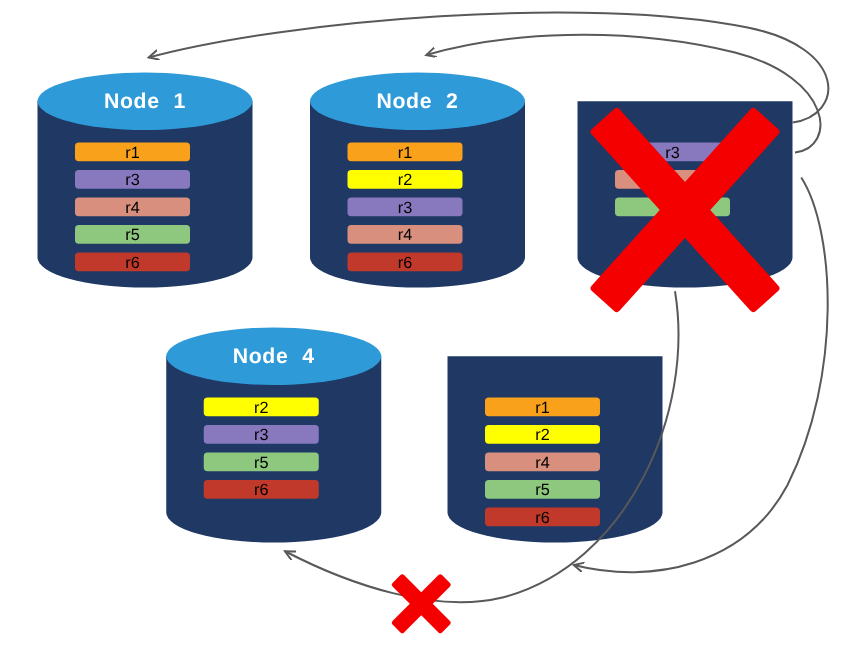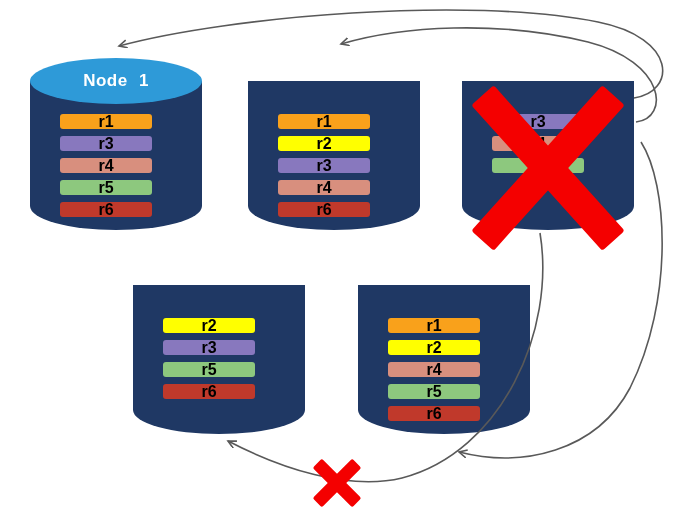--- a/index.html
+++ b/index.html
@@ -18,21 +18,21 @@
   }
   .node-title{
     color:#ffffff;font-weight:bold;font-size:17px;letter-spacing:.5px;word-spacing:6px;
   }
   .replicas{
     position:absolute;top:56px;left:30px;right:30px;
     display:flex;flex-direction:column;gap:7px;
   }
   .replica{
     height:15px;line-height:15px;border-radius:3px;text-align:center;
-    color:#000;font-weight:bold;font-size:16px;
+    color:#000;font-weight:normal;font-size:13px;
   }
   .fail-x{display:none;position:absolute;inset:0;z-index:30;}
   .fail-x .bar{
     position:absolute;left:86px;top:110px;width:196px;height:30px;
     background:#F40000;border-radius:3px;
   }
   .fail-x .bar1{transform:translate(-50%,-50%) rotate(48deg);}
   .fail-x .bar2{transform:translate(-50%,-50%) rotate(-48deg);}
   #arrow-layer{position:absolute;inset:0;z-index:5;pointer-events:none;}
   .small-x{position:absolute;left:337px;top:483px;width:0;height:0;z-index:31;}
@@ -74,20 +74,23 @@
         <div class="replica" style="background: rgb(249, 161, 27);">r1</div>
         <div class="replica" style="background: rgb(136, 120, 190);">r3</div>
         <div class="replica" style="background: rgb(216, 143, 126);">r4</div>
         <div class="replica" style="background: rgb(141, 200, 126);">r5</div>
         <div class="replica" style="background: rgb(192, 57, 43);">r6</div>
       </div>
 
   </div>
     <div class="node" style="left: 248px; top: 58px;">
     <div class="cyl-body"></div>
+    <div class="cyl-top">
+      <span class="node-title">Node 2</span>
+    </div>
     <div class="replicas">
         <div class="replica" style="background: rgb(249, 161, 27);">r1</div>
         <div class="replica" style="background: rgb(255, 255, 0);">r2</div>
         <div class="replica" style="background: rgb(136, 120, 190);">r3</div>
         <div class="replica" style="background: rgb(216, 143, 126);">r4</div>
         <div class="replica" style="background: rgb(192, 57, 43);">r6</div>
       </div>
 
   </div>
     <div class="node" style="left: 462px; top: 58px;">
@@ -97,20 +100,23 @@
         <div class="replica" style="background: rgb(216, 143, 126);">r4</div>
         <div class="replica" style="background: rgb(141, 200, 126);">r5</div>
       </div>
     <div class="fail-x" style="display: block;">
       <div class="bar bar1"></div>
       <div class="bar bar2"></div>
     </div>
   </div>
     <div class="node" style="left: 133px; top: 262px;">
     <div class="cyl-body"></div>
+    <div class="cyl-top">
+      <span class="node-title">Node 4</span>
+    </div>
     <div class="replicas">
         <div class="replica" style="background: rgb(255, 255, 0);">r2</div>
         <div class="replica" style="background: rgb(136, 120, 190);">r3</div>
         <div class="replica" style="background: rgb(141, 200, 126);">r5</div>
         <div class="replica" style="background: rgb(192, 57, 43);">r6</div>
       </div>
 
   </div>
     <div class="node" style="left: 358px; top: 262px;">
     <div class="cyl-body"></div>

